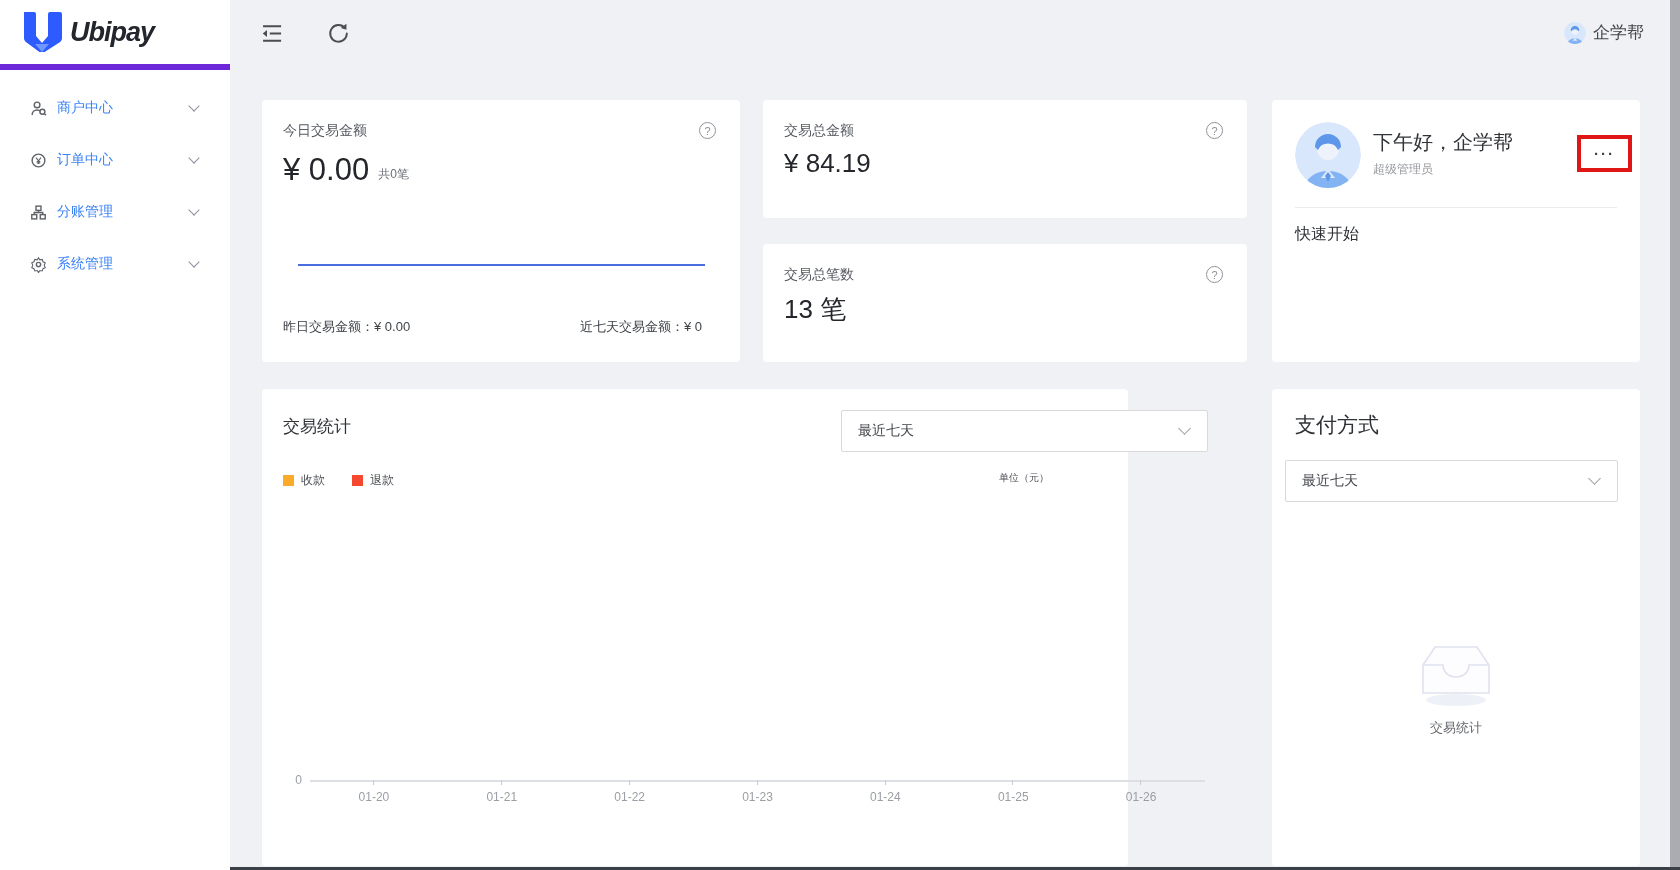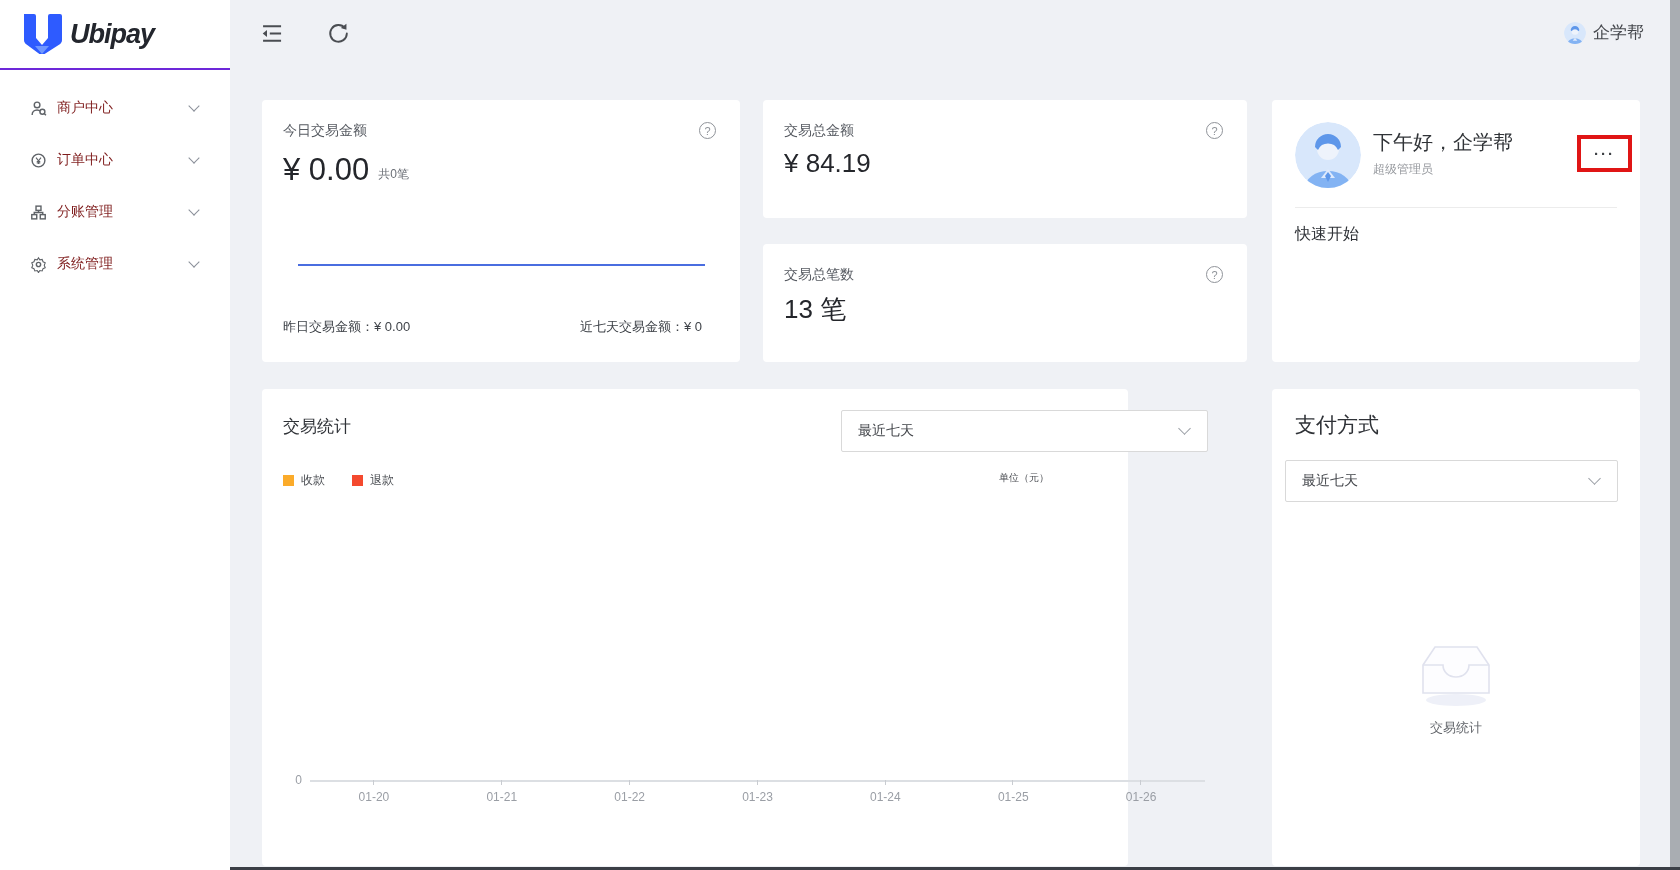--- a/index.html
+++ b/index.html
@@ -5,24 +5,24 @@
   * { margin:0; padding:0; box-sizing:border-box; }
   html,body { width:1680px; height:870px; }
   body {
     font-family:"Liberation Sans","DejaVu Sans",sans-serif;
     background:#eff1f5; color:#333; overflow:hidden; position:relative;
   }
   .abs { position:absolute;text-align:right; }
 
   
   .sidebar { position:absolute; left:0; top:0; width:230px; height:870px; background:#fff; z-index:2; }
-  .logo-block { height:70px; border-bottom:2px solid #6d28d9; display:flex; align-items:center; padding-left:20px; }
+  .logo-block { height:70px; border-bottom:6px solid #6d28d9; display:flex; align-items:center; padding-left:20px; }
   .logo-text { font-size:27px; font-weight:bold; font-style:italic; color:#23262d; margin-left:6px; letter-spacing:-1px; }
   .menu { padding-top:7px; }
-  .menu-item { position:relative; height:42px; display:flex; align-items:center; padding-left:30px; cursor:pointer; color:#7f1d1d; font-size:14px; margin-bottom:10px; }
+  .menu-item { position:relative; height:42px; display:flex; align-items:center; padding-left:30px; cursor:pointer; color:#3b82f6; font-size:14px; margin-bottom:10px; }
   .menu-item .mi-icon { width:17px; height:17px; margin-right:10px; display:inline-flex; align-items:center; justify-content:center; color:#5f6368; }
   .menu-item.active { background:#e8f3fd; color:#3370ff; }
   .menu-item.active .mi-icon { color:#3370ff; }
   .menu-item.active::after { content:""; position:absolute; right:0; top:0; width:3px; height:100%; background:#2e6bf6; }
   .chev { width:8px; height:8px; border-right:1.5px solid #8a8f99; border-bottom:1.5px solid #8a8f99; transform:rotate(45deg); position:absolute; right:32px; top:15px; }
 
   
   .topbar-icon { position:absolute; top:20px; width:27px; height:27px; color:#4a4d52; cursor:pointer; }
   .user-chip { position:absolute; top:21px; left:1564px; display:flex; align-items:center; cursor:pointer; }
   .user-chip .uname { font-size:17px; color:#45484d; margin-left:7px; }

